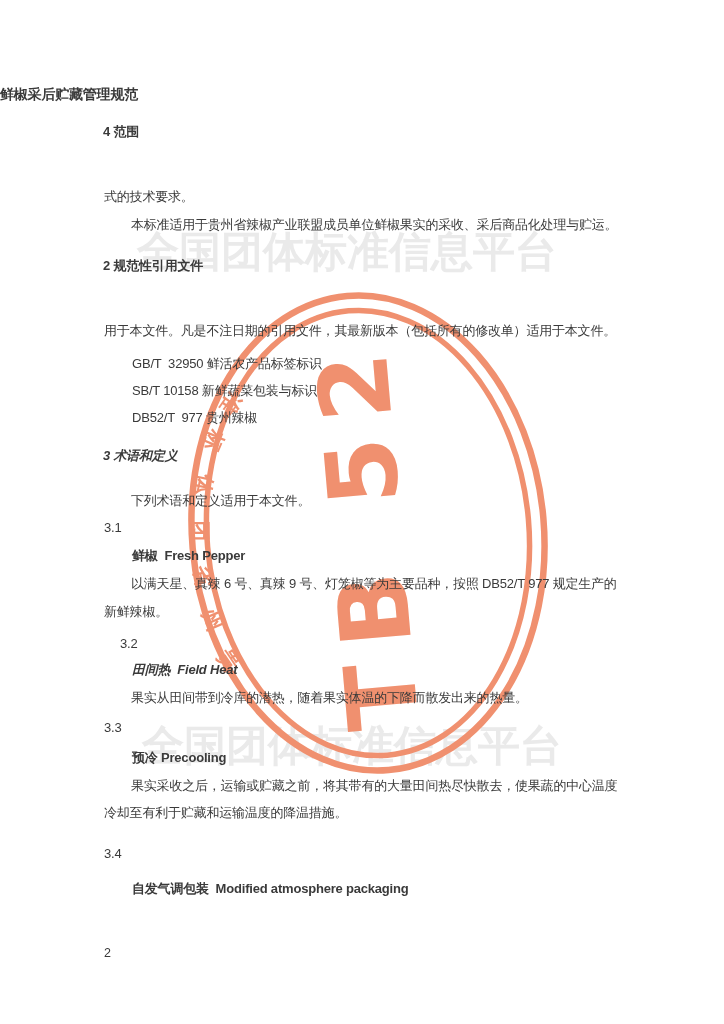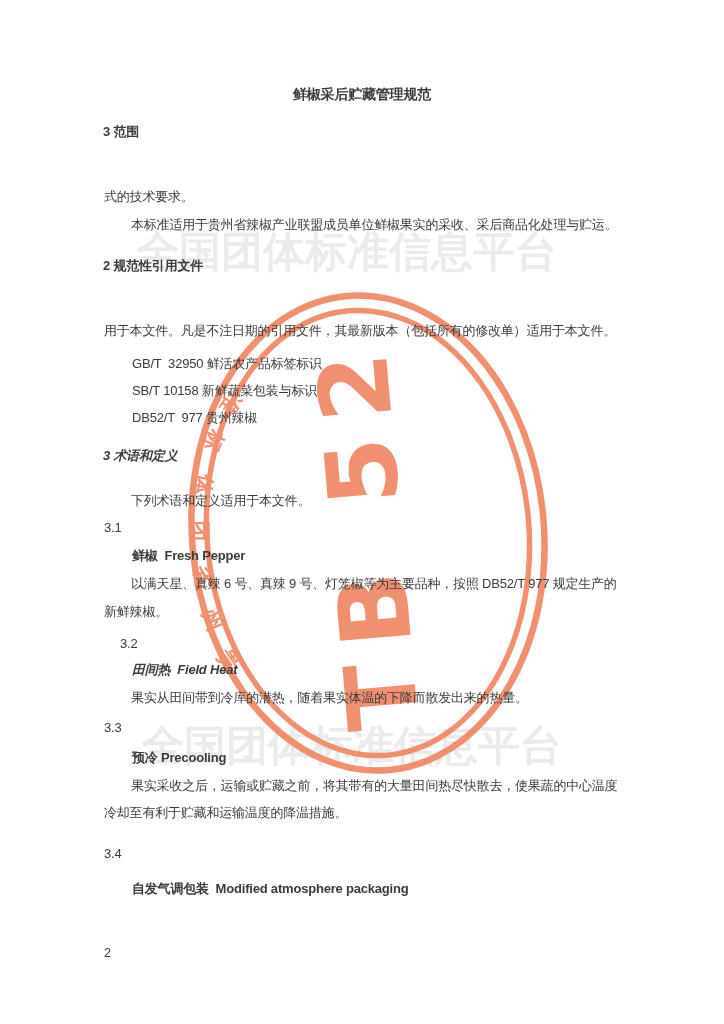--- a/index.html
+++ b/index.html
@@ -15,21 +15,21 @@
   .wm1{left:137px;top:224px;}
   .wm2{left:142px;top:718px;}
   #stamp-svg{position:absolute;left:0;top:0;z-index:2;pointer-events:none;}
   #doc{
     position:absolute;left:0;top:0;width:724px;height:1024px;z-index:3;
     font-size:13px;letter-spacing:-0.2px;
   }
   .line{position:absolute;white-space:pre;line-height:14px;}
   .line.b{font-weight:bold;}
   .title{
-    position:absolute;left:0;top:86px;width:724px;text-align:center;
+    position:absolute;left:0;top:86px;width:724px;
     font-size:14px;font-weight:bold;white-space:pre;
   }
   .pagenum{position:absolute;left:104px;top:946px;font-size:12.5px;}
 </style>
 </head>
 <body>
 
 <div class="page">
 
   <div class="wm wm1" style="color: rgb(234, 234, 234);">全国团体标准信息平台</div>
@@ -48,21 +48,21 @@
         <text x="200" y="531" transform="rotate(90 200 531)" text-anchor="middle" dominant-baseline="central" font-size="21" font-weight="bold" fill="#f0906f">团</text>
         <text x="204" y="485" transform="rotate(102 204 485)" text-anchor="middle" dominant-baseline="central" font-size="21" font-weight="bold" fill="#f0906f">体</text>
         <text x="214" y="441" transform="rotate(113 214 441)" text-anchor="middle" dominant-baseline="central" font-size="21" font-weight="bold" fill="#f0906f">标</text>
         <text x="231" y="404" transform="rotate(125 231 404)" text-anchor="middle" dominant-baseline="central" font-size="21" font-weight="bold" fill="#f0906f">准</text>
       </g>
   </svg>
 
   <div id="doc" style="color: rgb(58, 58, 58);">
     <div class="title">鲜椒采后贮藏管理规范</div>
     <div class="pagenum">2</div>
-  <div class="line b" style="left: 103px; top: 125px;">3 范围</div>
+  <div class="line b" style="left: 103px; top: 125px;">4 范围</div>
       <div class="line" style="left: 104px; top: 190px;">式的技术要求。</div>
       <div class="line" style="left: 131px; top: 218px;">本标准适用于贵州省辣椒产业联盟成员单位鲜椒果实的采收、采后商品化处理与贮运。</div>
       <div class="line b" style="left: 103px; top: 259px;">2 规范性引用文件</div>
       <div class="line" style="left: 104px; top: 324px;">用于本文件。凡是不注日期的引用文件，其最新版本（包括所有的修改单）适用于本文件。</div>
       <div class="line" style="left: 132px; top: 357px; text-align: right;">GB/T  32950 鲜活农产品标签标识</div>
       <div class="line" style="left: 132px; top: 384px;">SB/T 10158 新鲜蔬菜包装与标识</div>
       <div class="line" style="left: 132px; top: 411px;">DB52/T  977 贵州辣椒</div>
       <div class="line b" style="left: 103px; top: 449px; font-style: italic;">3 术语和定义</div>
       <div class="line" style="left: 131px; top: 494px;">下列术语和定义适用于本文件。</div>
       <div class="line" style="left: 104px; top: 521px;">3.1</div>

